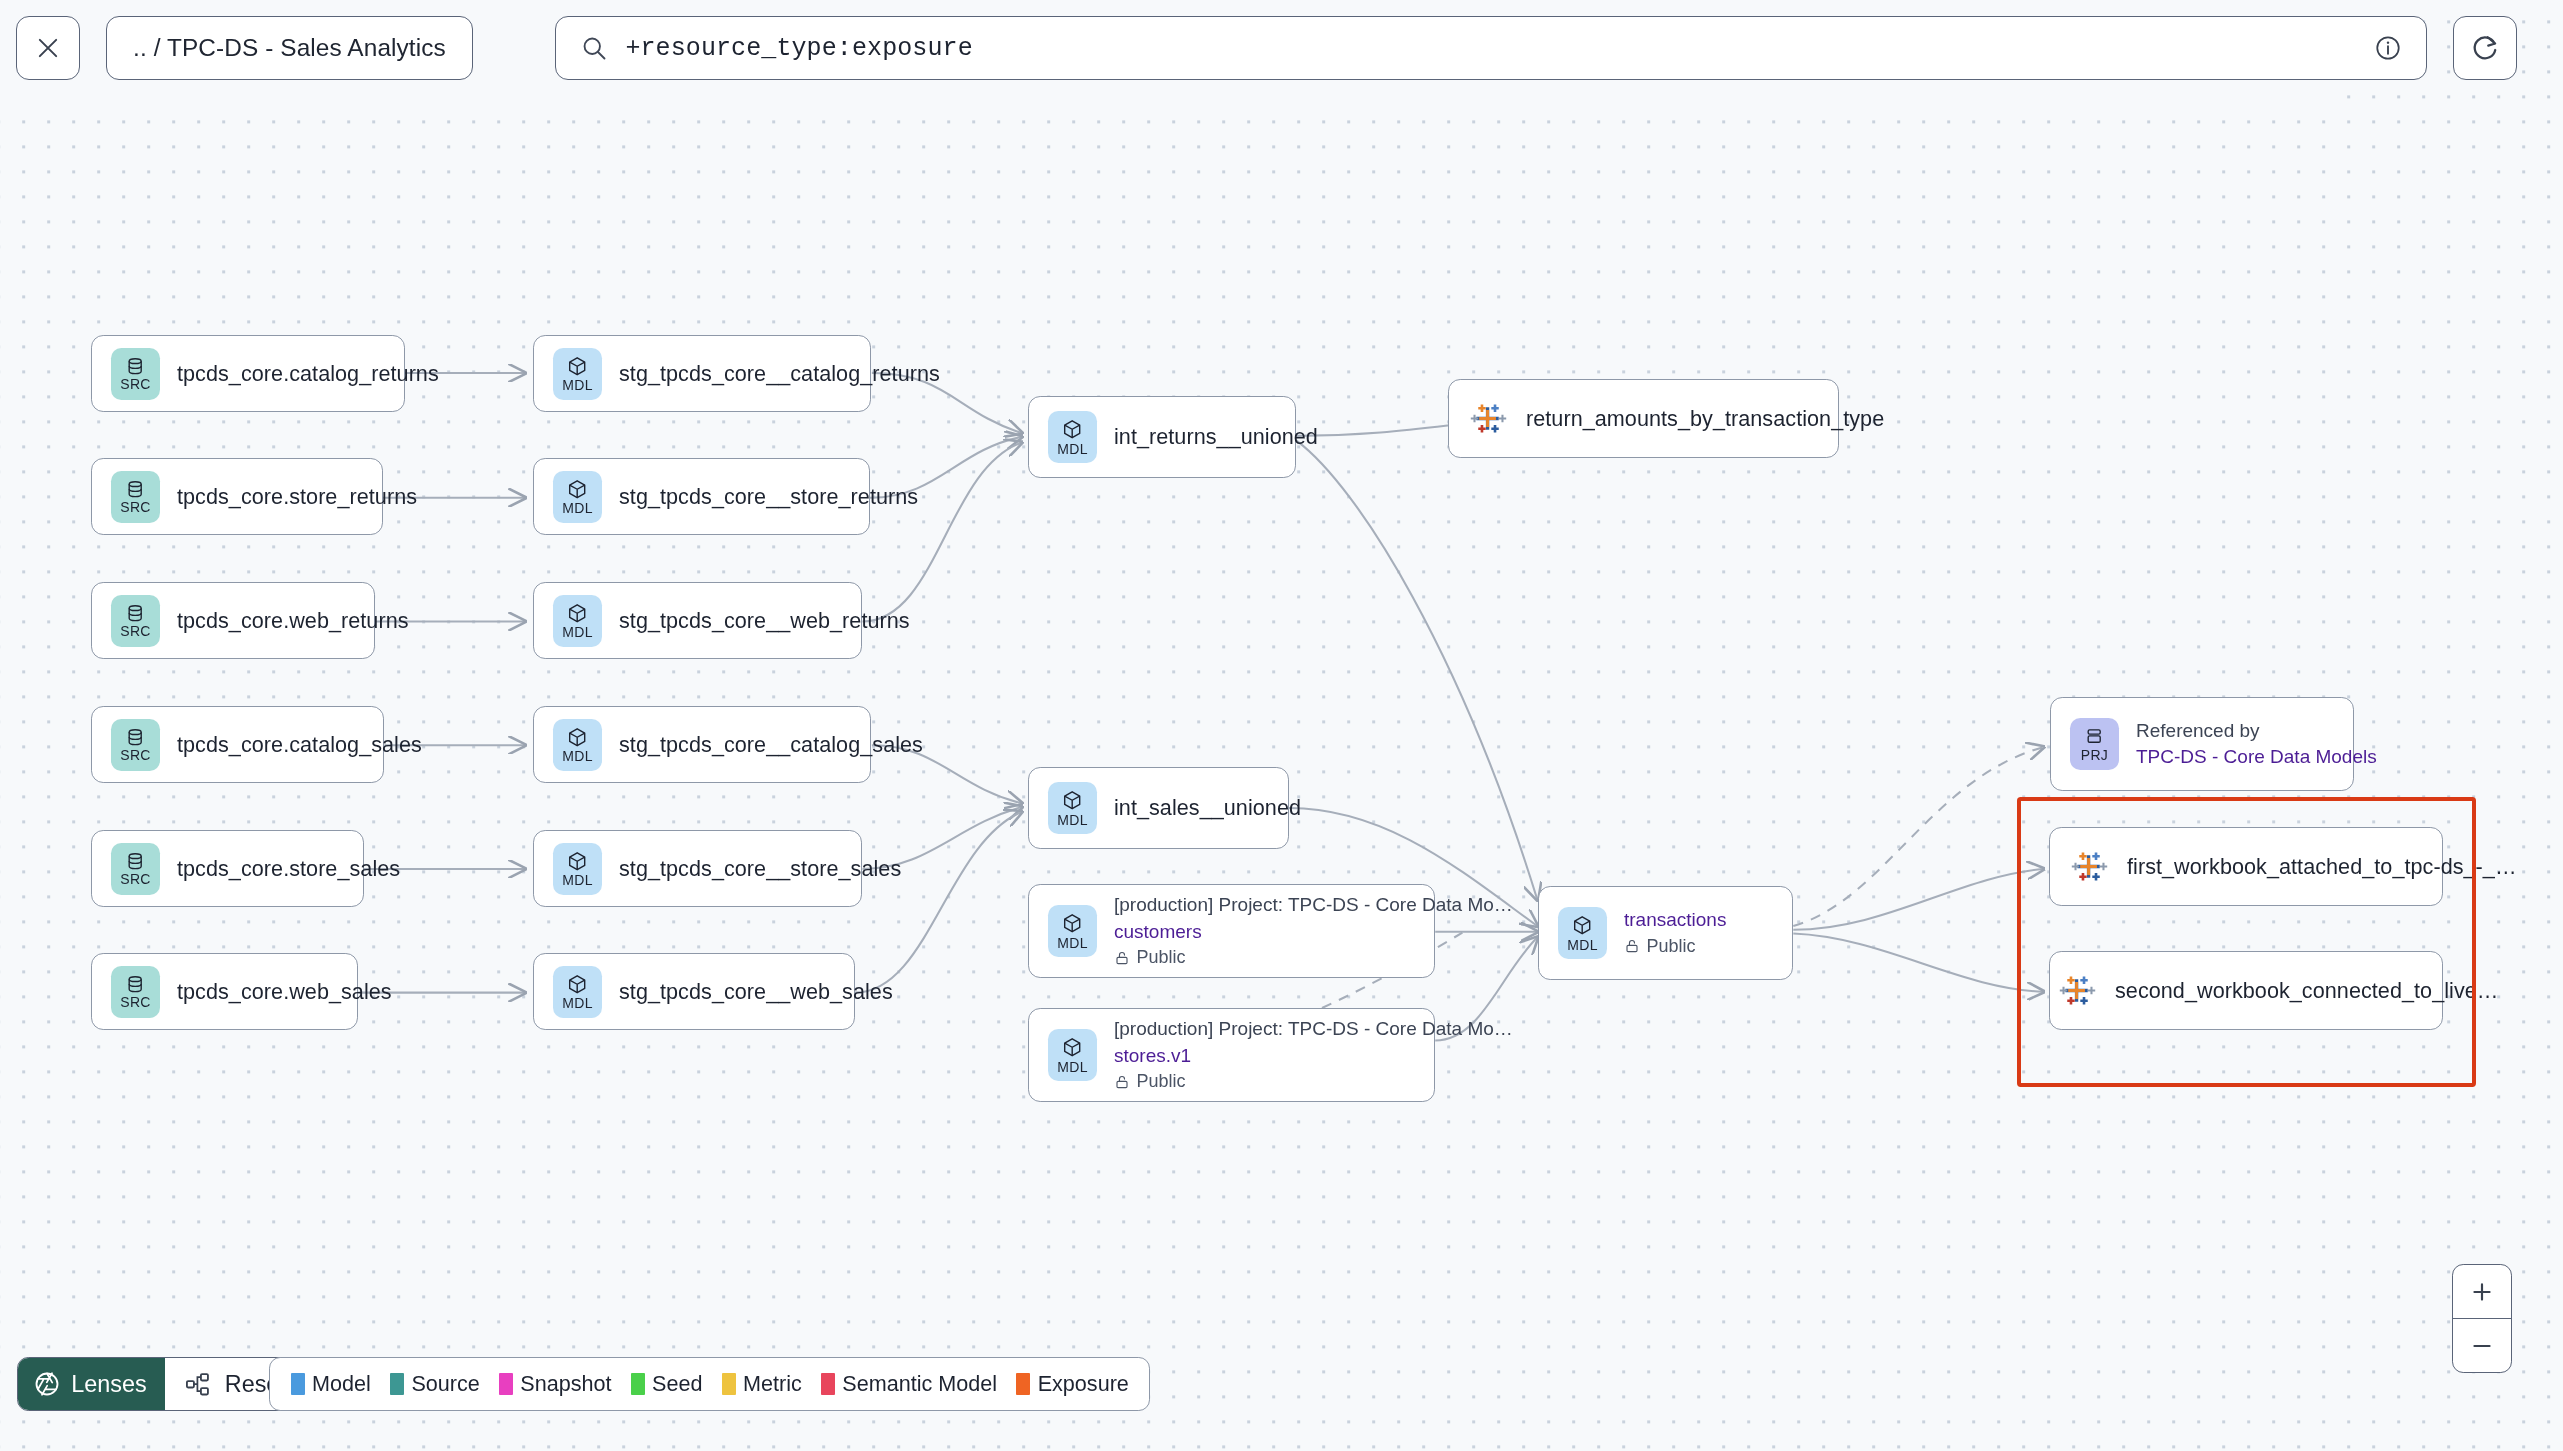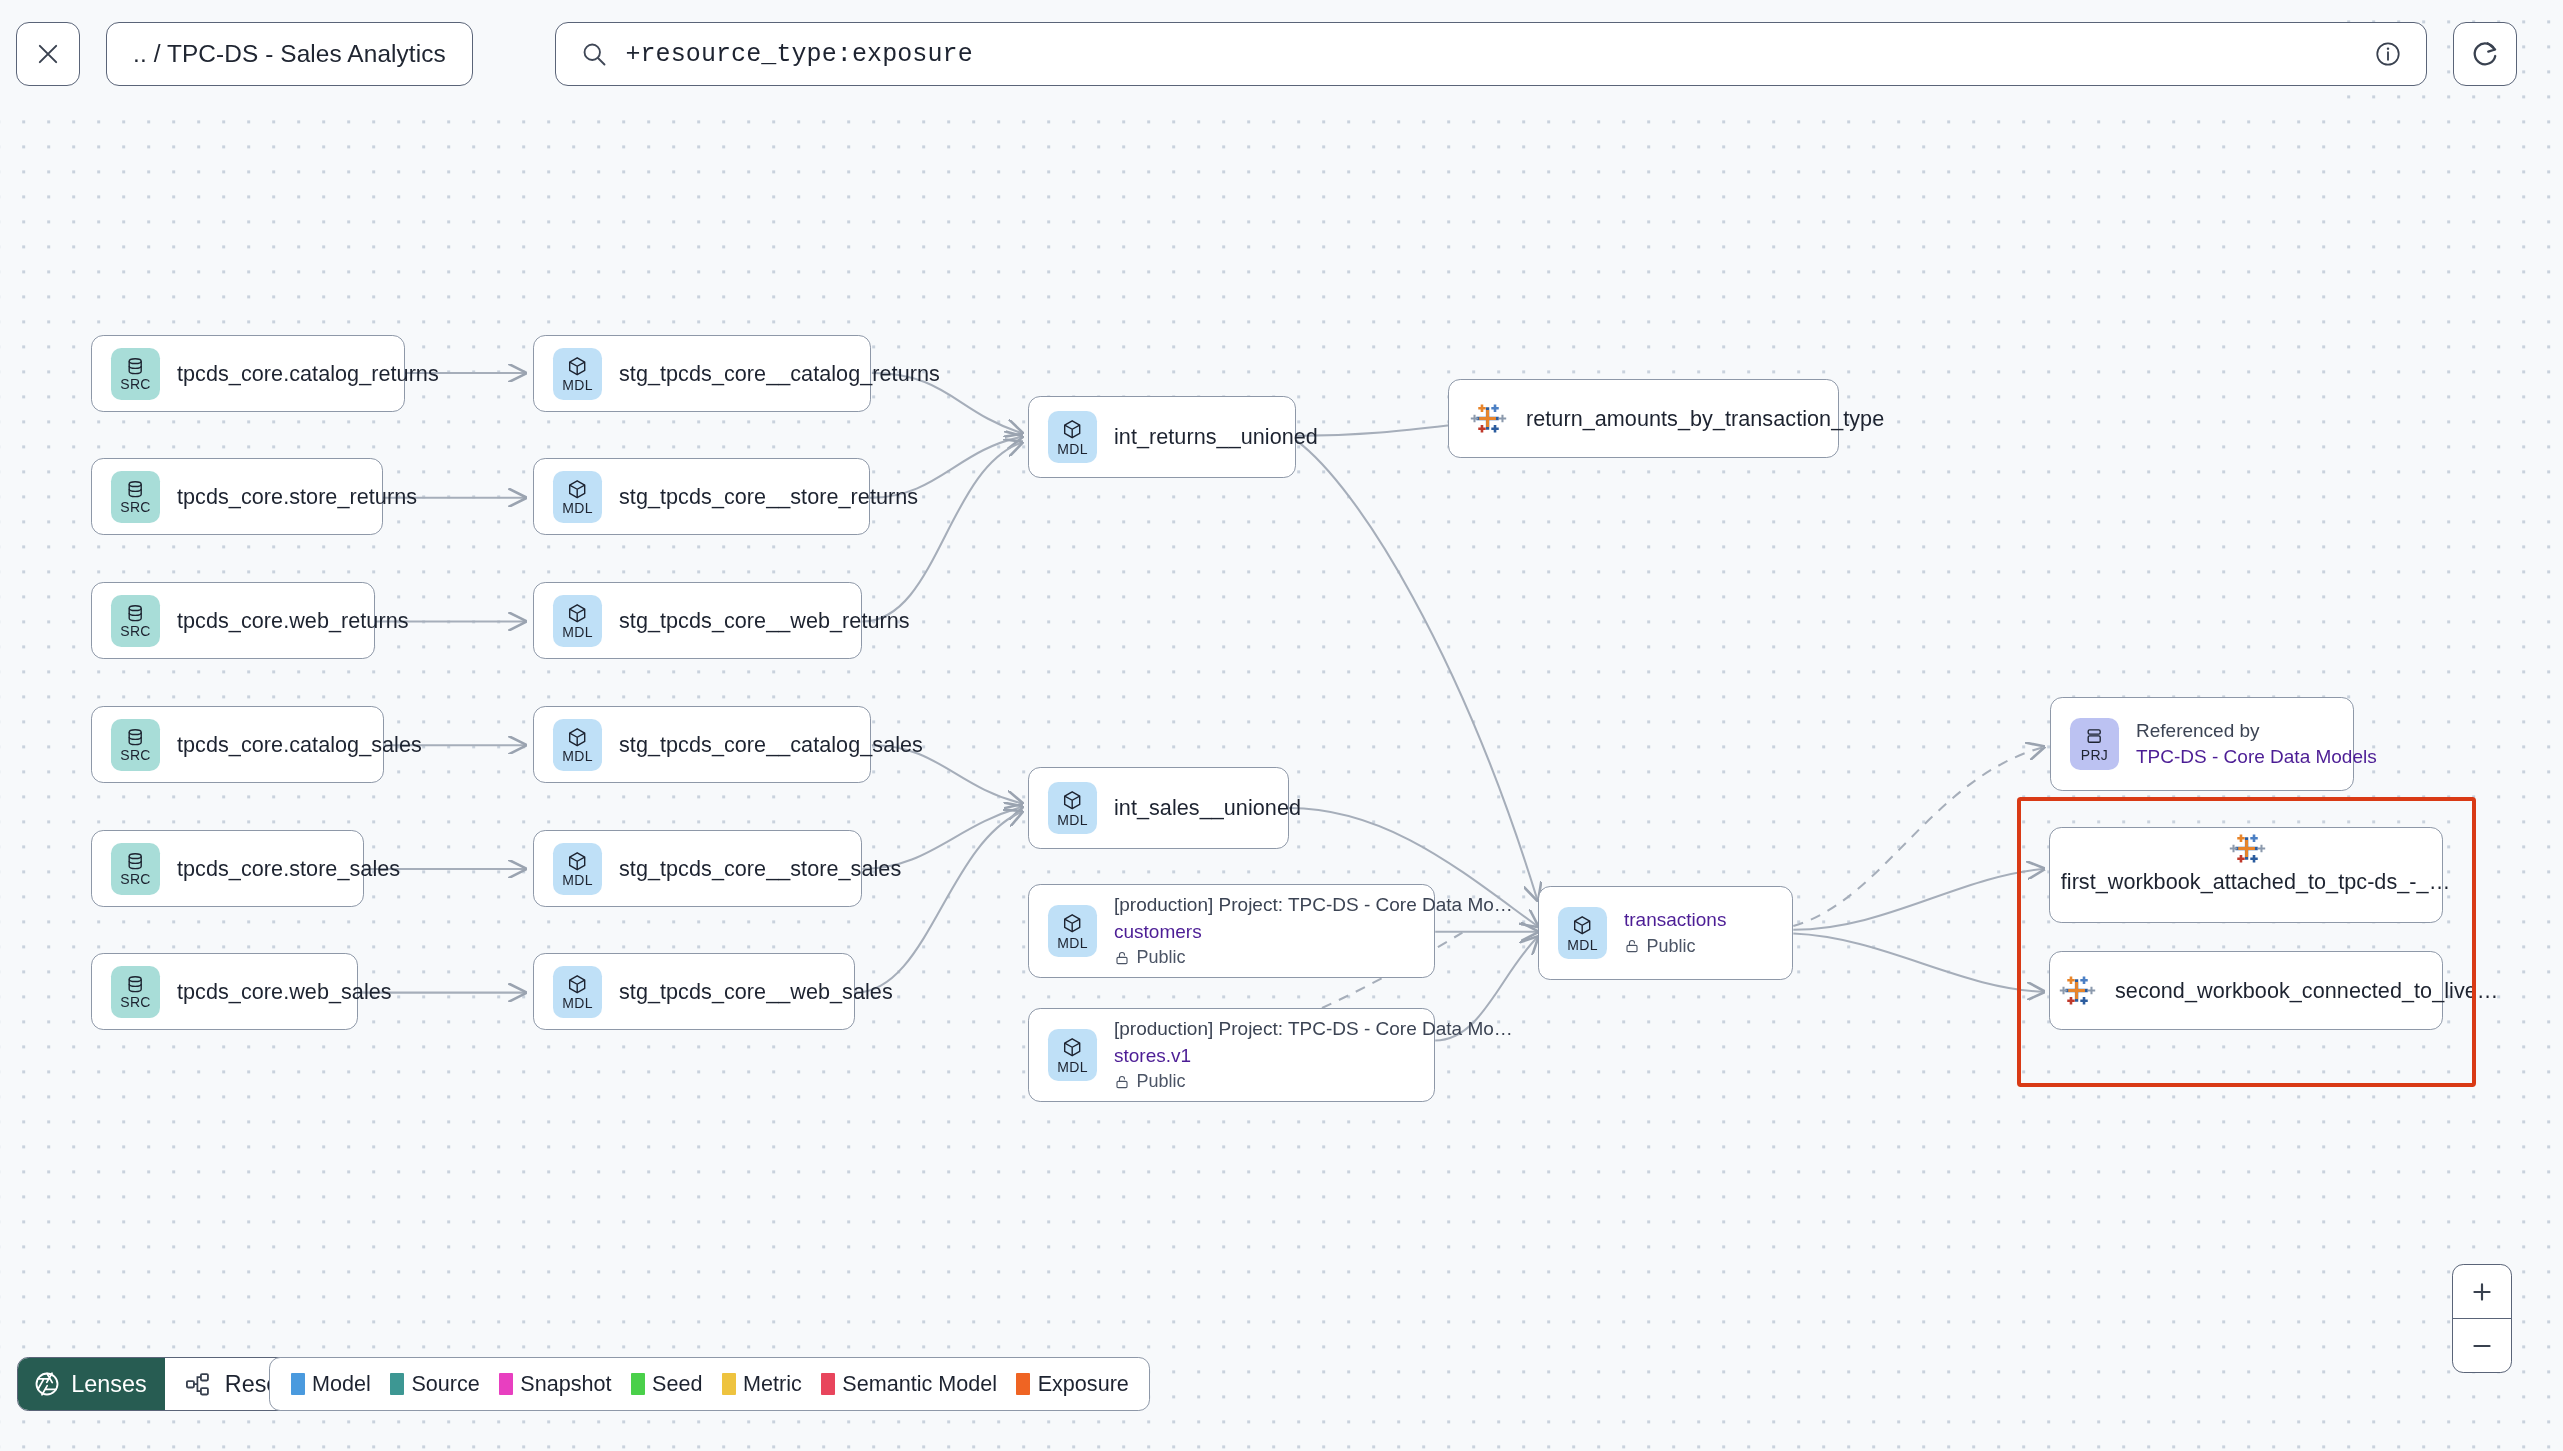--- a/index.html
+++ b/index.html
@@ -13,21 +13,21 @@
     position: relative;
     width: 2563px; height: 1451px;
     background-color: #f7f9fb;
     background-image: radial-gradient(#c9d2dd 1.5px, transparent 1.6px);
     background-size: 25px 25px;
     background-position: 11.2px 9.4px;
   }
 
   
   .header {
-    position: absolute; left: 0; top: 6px; width: 2346px; height: 111px;
+    position: absolute; left: 0; top: 0; width: 2346px; height: 111px;
     background: #f7f9fb;
     z-index: 40;
     text-align: right;
   }
   .hdr-btn {
     position: absolute;
     background: #ffffff;
     border: 1.6px solid #5a6478;
     border-radius: 13px;
     box-sizing: border-box;
@@ -459,21 +459,21 @@
         <rect x="5" y="11.5" width="14" height="7.5" rx="1.6" fill="none" stroke="#1d2330" stroke-width="1.6"></rect>
       </svg>
       <span class="badge-txt">PRJ</span>
     </span>
     <span class="node-stack">
       <span class="node-sub">Referenced by</span>
       <span class="node-title-sm">TPC-DS - Core Data Models</span>
     </span>
   </div>
 
-  <div class="node" style="left:2049px; top:827px; width:394px; height:96px;flex-direction:column;">
+  <div class="node" style="left:2049px; top:827px; width:394px; height:79px;">
     <span class="tableau-ico">
       <svg width="41" height="41" viewBox="0 0 44 44">
         <g stroke-linecap="butt">
           <path d="M21 10 V34 M9 22 H33" stroke="#2b5c9e" stroke-width="3.6"></path>
           <path d="M21 13 V31 M12 22 H30" stroke="#e8852b" stroke-width="3.2"></path>
           <path d="M15 29 V37 M11 33 H19" stroke="#c0392b" stroke-width="2.8"></path>
           <path d="M29 29 V37 M25 33 H33" stroke="#2b5c9e" stroke-width="2.8"></path>
           <path d="M15 7 V15 M11 11 H19" stroke="#e8852b" stroke-width="2.8"></path>
           <path d="M29 7 V15 M25 11 H33" stroke="#4b7fc4" stroke-width="2.8"></path>
           <path d="M7 18 V26 M3 22 H11" stroke="#8c9aad" stroke-width="2.2"></path>

